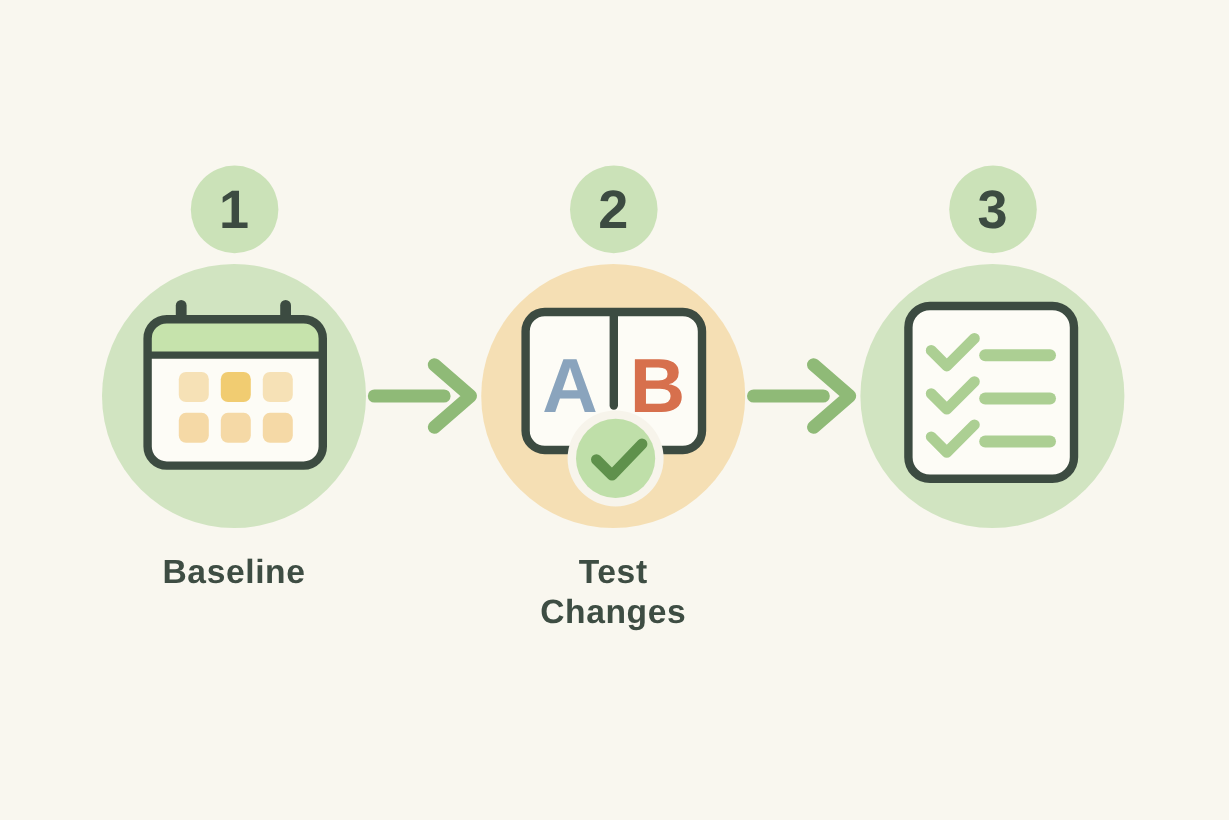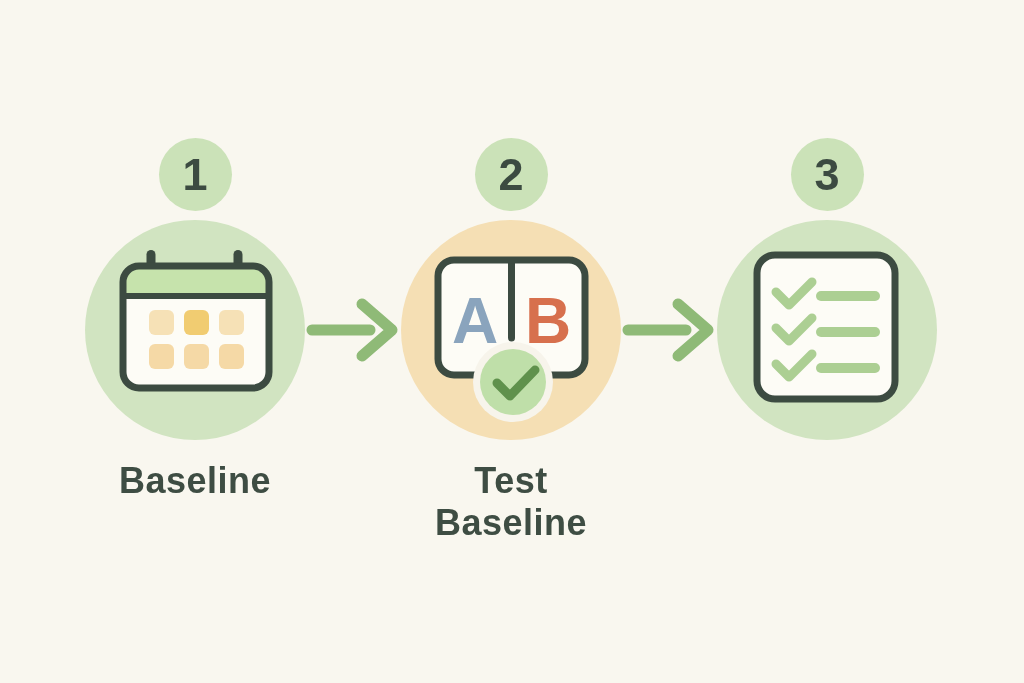--- a/index.html
+++ b/index.html
@@ -27,21 +27,21 @@
   .big-circle {
     margin-top: 9px;
     width: 220px; height: 220px; border-radius: 50%;
     display: flex; align-items: center; justify-content: center;
   }
   .green-bg { background: #d1e4c1; }
   .tan-bg   { background: #f5dfb4; }
   .step-label {
     margin-top: 20px;
     width: 340px;
-    font-size: 36px; font-weight: bold;
+    font-size: 28px; font-weight: bold;
     color: #3e4d43;
     text-align: center;
     line-height: 1.18;
     white-space: pre-line;
     letter-spacing: 0.5px;
   }
   .arrow-box {
     width: 96px; height: 70px;
     margin-top: 157px;
     display: flex; align-items: center; justify-content: center;
@@ -94,21 +94,21 @@
           <line x1="110.5" y1="43" x2="110.5" y2="118" stroke="#3c4b41" stroke-width="7" stroke-linecap="round"></line>
           <rect x="37" y="40" width="147" height="115" rx="16" fill="none" stroke="#3c4b41" stroke-width="7"></rect>
           <text x="74" y="123" font-size="64" font-weight="bold" text-anchor="middle" fill="#8aa4bd" font-family="Liberation Sans, DejaVu Sans, sans-serif">A</text>
           <text x="147" y="123" font-size="64" font-weight="bold" text-anchor="middle" fill="#d7704d" font-family="Liberation Sans, DejaVu Sans, sans-serif">B</text>
           <circle cx="112" cy="162" r="40" fill="#f7f4eb"></circle>
           <circle cx="112" cy="162" r="33" fill="#bfdfa9"></circle>
           <path d="M96 163 l13 13 l25 -26" fill="none" stroke="#5f914c" stroke-width="9" stroke-linecap="round" stroke-linejoin="round"></path>
         </svg>
       </div>
       <div class="step-label">Test
-Baseline</div>
+Changes</div>
     </div>
 
     <div class="arrow-box">
       <svg width="95" height="70" viewBox="0 0 95 70">
         <path d="M6 35 H64" fill="none" stroke="#8fba77" stroke-width="11" stroke-linecap="round"></path>
         <path d="M56 9 L86 35 L56 61" fill="none" stroke="#8fba77" stroke-width="11" stroke-linecap="round" stroke-linejoin="round"></path>
       </svg>
     </div>
 
     <div class="step">

